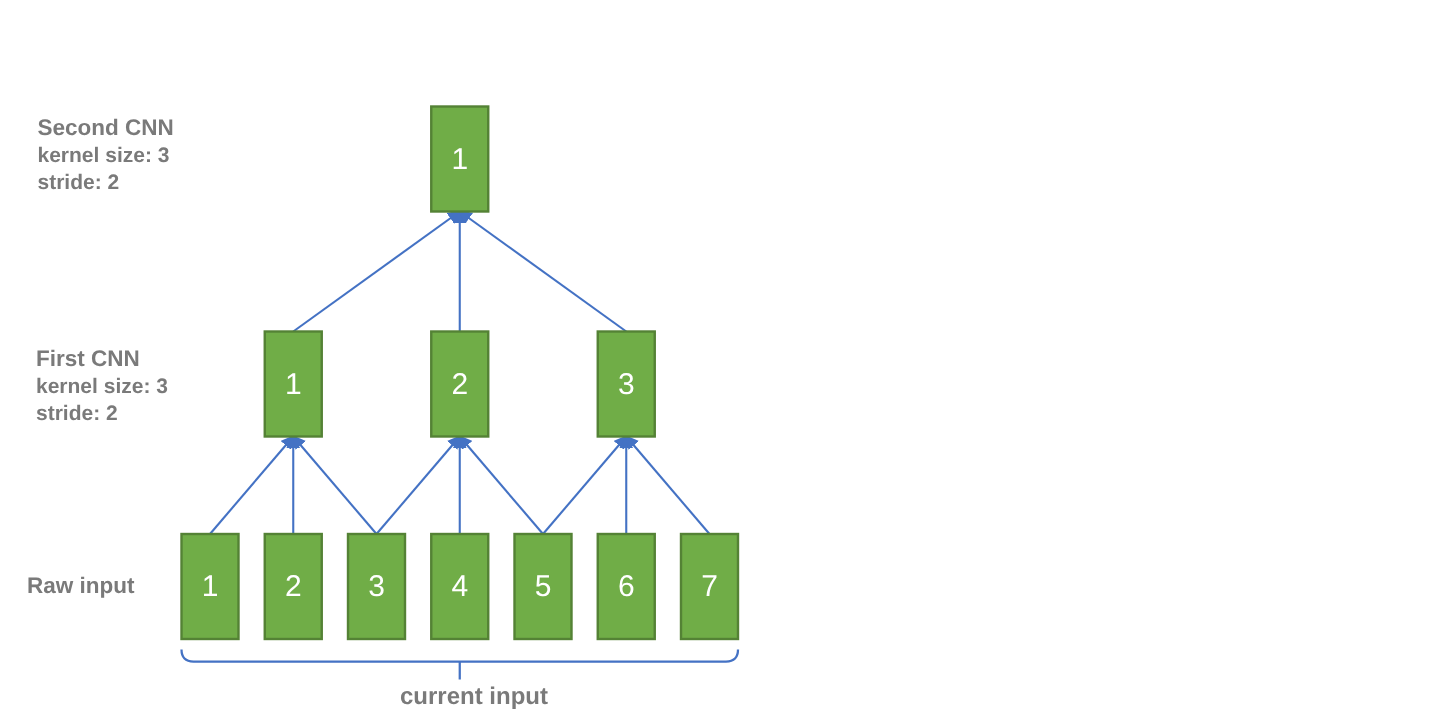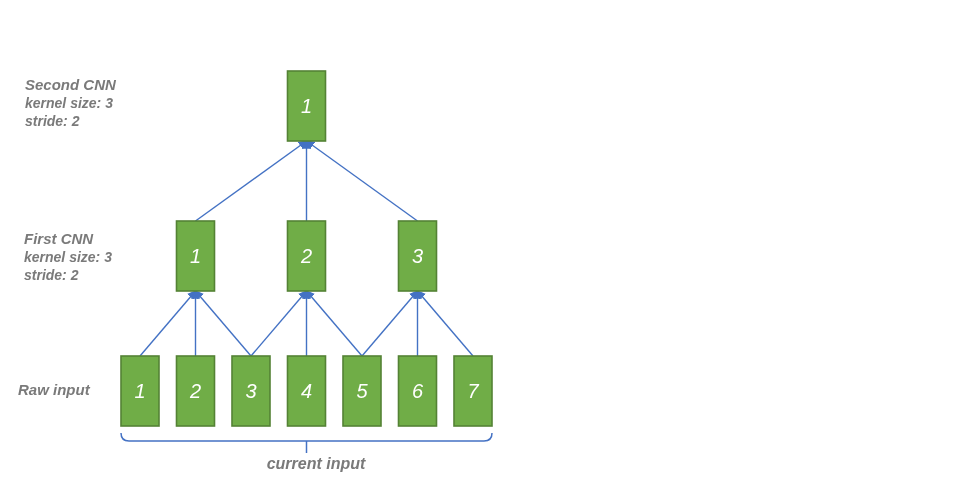--- a/index.html
+++ b/index.html
@@ -3,21 +3,20 @@
 <meta charset="utf-8">
 <style>
   html, body { margin: 0; padding: 0; background: #ffffff; }
   .stage {
     position: relative;
     width: 954px;
     height: 480px;
     background: #ffffff;
     overflow: hidden;
     font-family: "Liberation Sans", sans-serif;
-    font-style: italic;
   }
   svg { display: block; }
   .layer-title  { font-family: "Liberation Sans", sans-serif; font-size: 15px; font-weight: bold; }
   .layer-detail { font-family: "Liberation Sans", sans-serif; font-size: 14px; font-weight: bold; }
   .node-number  { font-family: "Liberation Sans", sans-serif; font-size: 20px; font-weight: normal; }
   .brace-label  { font-family: "Liberation Sans", sans-serif; font-size: 16px; font-weight: bold; }
 </style>
 </head>
 <body>
 

